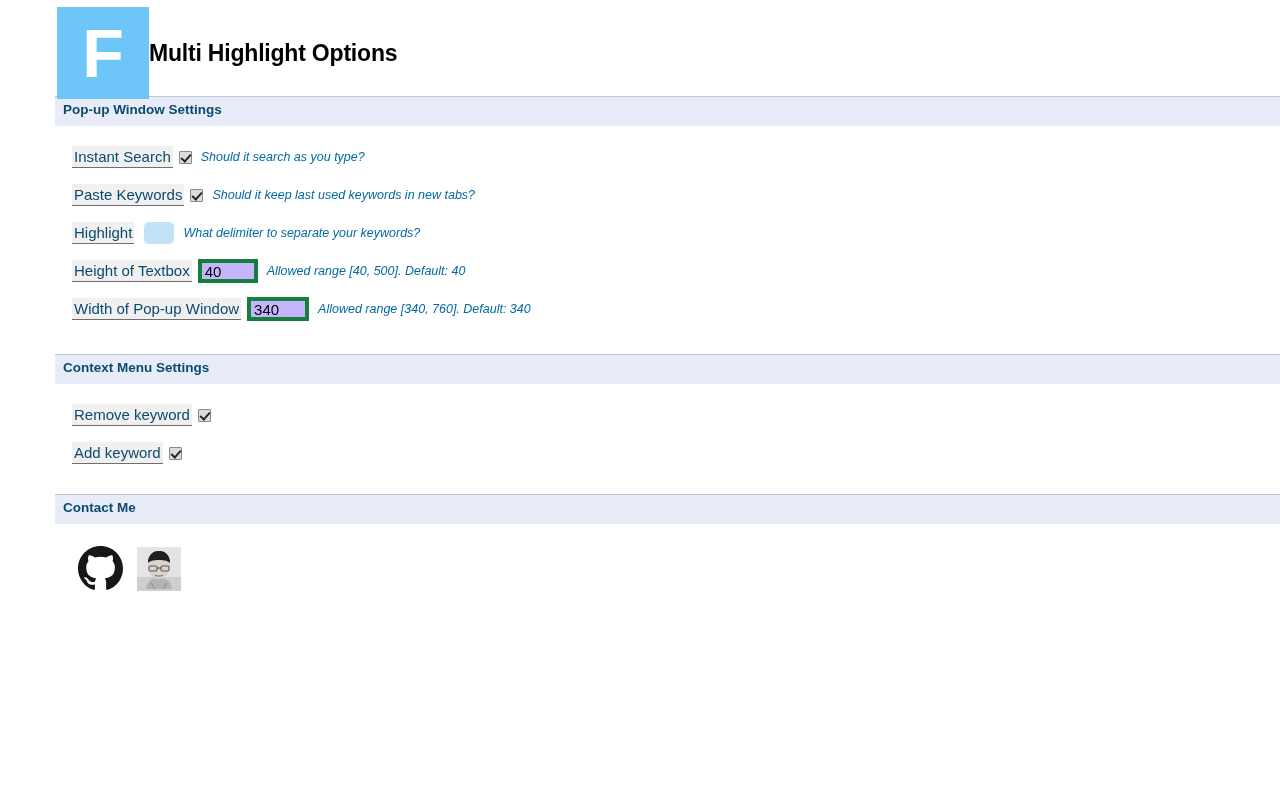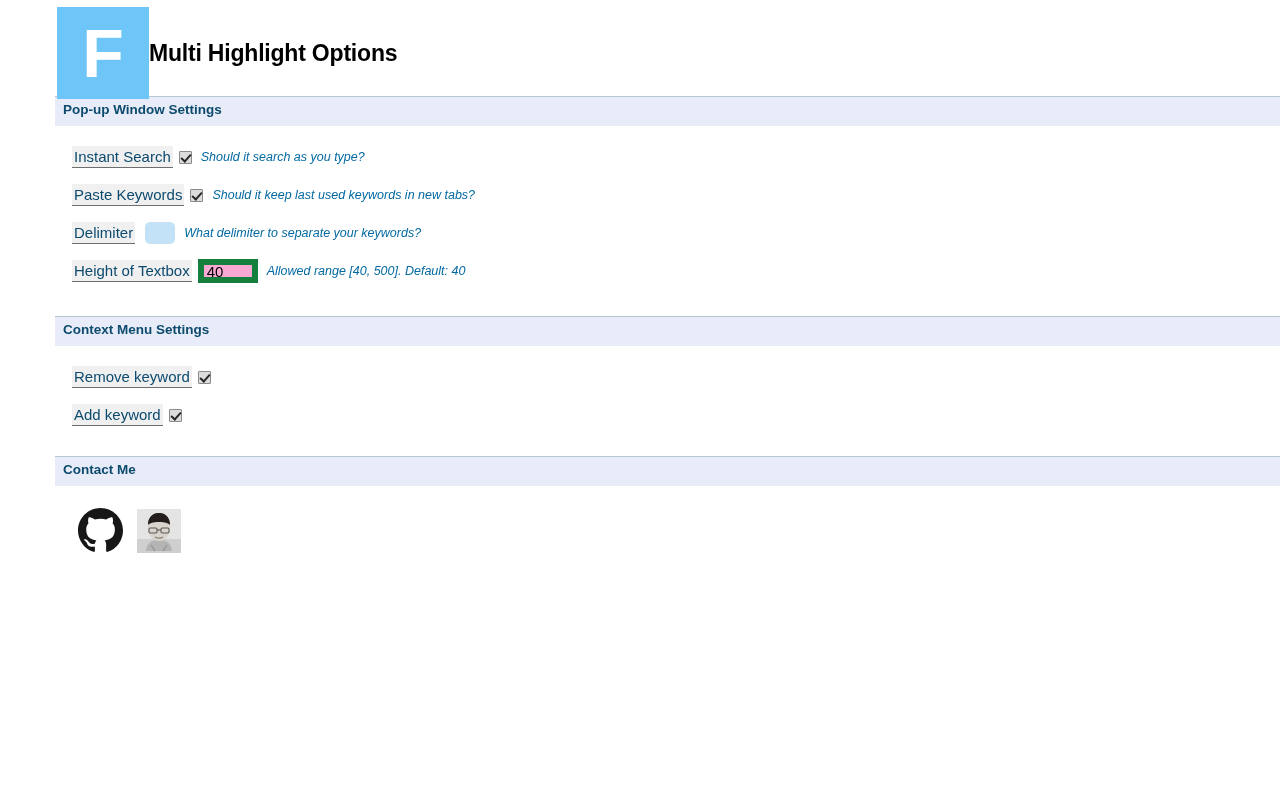--- a/index.html
+++ b/index.html
@@ -127,22 +127,22 @@
     border-radius: 5px;
     font-size: 13px;
     font-family: "Liberation Sans", sans-serif;
     text-align: center;
     color: #000;
   }
 
   .input-num {
     height: 24px;
     margin-left: 6px;
-    border: 6px solid #15803d;
-    background: #f9a8d4;
+    border: 4px solid #15803d;
+    background: #c4b5fd;
     font-size: 15px;
     font-family: "Liberation Sans", sans-serif;
     color: #000000;
     padding: 0 3px;
     box-sizing: border-box;
     outline: none;
   }
   .input-num.w-height { width: 60px; }
   .input-num.w-width  { width: 62px; }
 
@@ -191,31 +191,36 @@
     <span class="opt-help">Should it search as you type?</span>
   </div>
 
   <div class="option-row">
     <span class="opt-label">Paste Keywords</span>
     <input type="checkbox" class="opt-check" checked="" style="">
     <span class="opt-help">Should it keep last used keywords in new tabs?</span>
   </div>
 
   <div class="option-row">
-    <span class="opt-label">Delimiter</span>
+    <span class="opt-label">Highlight</span>
     <input type="text" class="input-delimiter" value="" style="">
     <span class="opt-help">What delimiter to separate your keywords?</span>
   </div>
 
   <div class="option-row">
     <span class="opt-label">Height of Textbox</span>
     <input type="text" class="input-num w-height" value="40" style="">
     <span class="opt-help">Allowed range [40, 500]. Default: 40</span>
   </div>
 
+  <div class="option-row">
+    <span class="opt-label">Width of Pop-up Window</span>
+    <input type="text" class="input-num w-width" value="340" style="">
+    <span class="opt-help">Allowed range [340, 760]. Default: 340</span>
+  </div>
 
 </div>
 
 <div class="section-spacer"></div>
 
 <div class="section-bar">Context Menu Settings</div>
 
 <div class="section-body">
 
   <div class="option-row">

